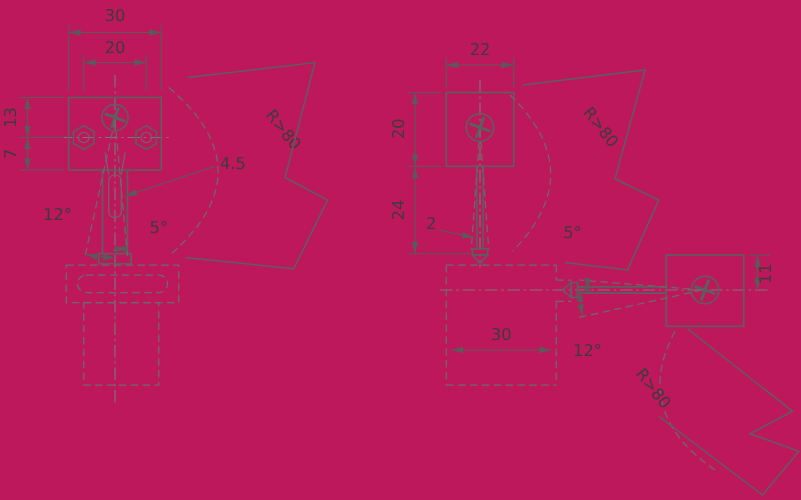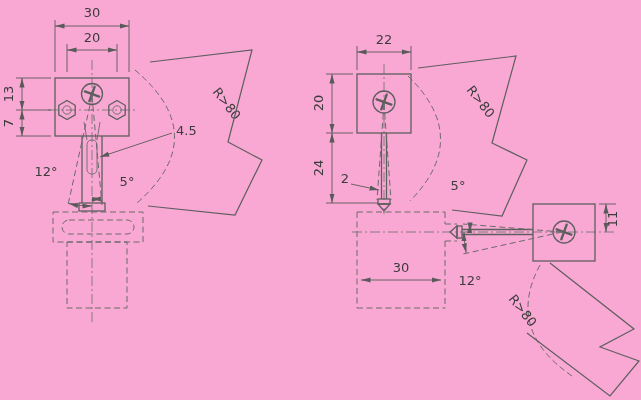--- a/index.html
+++ b/index.html
@@ -1,19 +1,19 @@
 <!DOCTYPE html>
 <html><head>
 <meta charset="utf-8">
 <style>
   html,body{margin:0;padding:0;background:#ffffff;}
   .canvas{
     position:relative;
     width:641px;height:400px;
-    background:#f9a8d4;
+    background:#be185d;
     overflow:hidden;
     font-family:"DejaVu Sans", sans-serif;
   }
   svg{display:block;}
   svg text{
     font-family:"DejaVu Sans", sans-serif;
     font-size:13px;
     fill:#3c3c3c;
   }
   .part{stroke:#5e5e5e;stroke-width:1.3;fill:none;}

